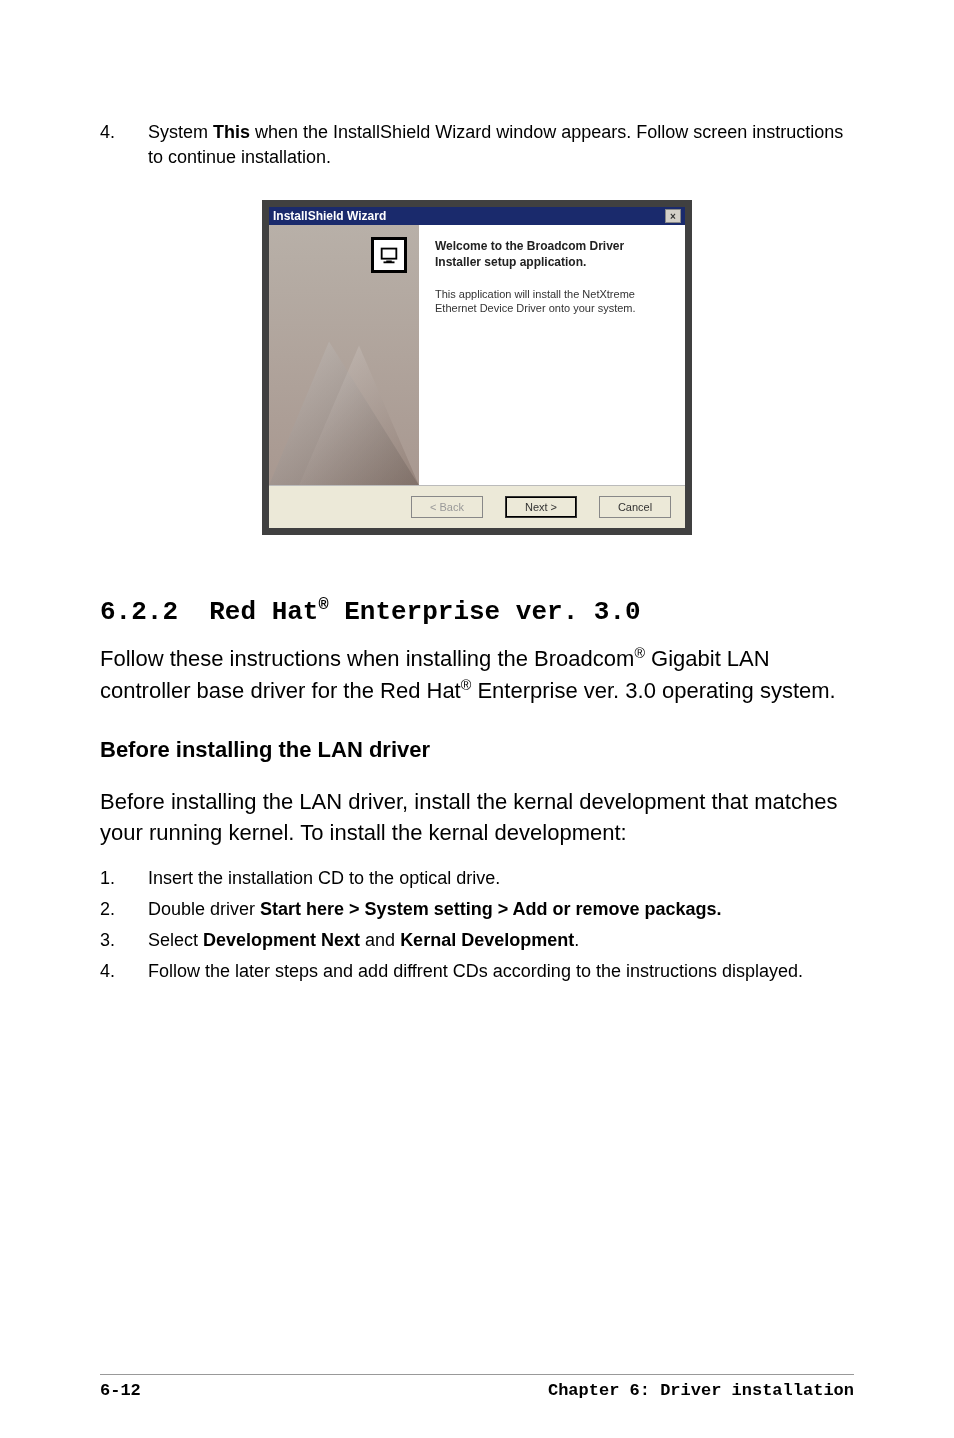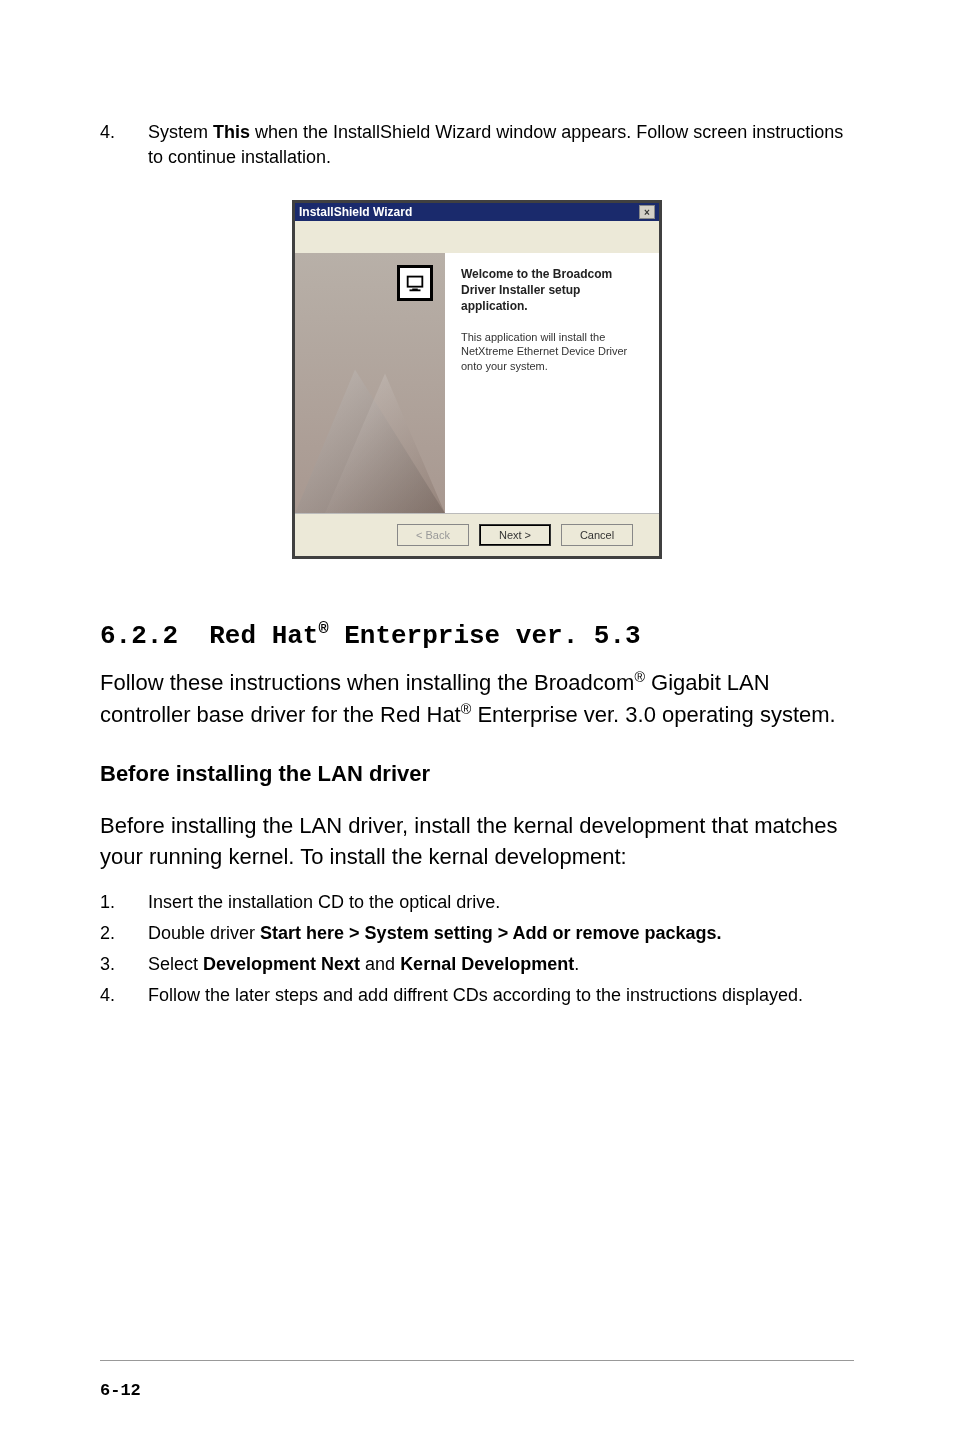--- a/index.html
+++ b/index.html
@@ -33,22 +33,22 @@
     }
     .bold {
       font-weight: bold;
     }
     .wizard-wrap {
       display: flex;
       justify-content: center;
       margin: 0 0 60px 0;
     }
     .wizard {
-      width: 370px;
-      border: 3px solid #404040;
+      width: 430px;
+      border: 7px solid #404040;
       background: #ece9d8;
       font-size: 11px;
     }
     .wizard-titlebar {
       background: #1a2a6c;
       color: #fff;
       display: flex;
       justify-content: space-between;
       align-items: center;
       padding: 2px 4px;
@@ -62,21 +62,20 @@
       border: 1px solid #888;
       color: #333;
       display: flex;
       align-items: center;
       justify-content: center;
       font-size: 10px;
       font-weight: bold;
     }
     .wizard-body {
       display: flex;
-      margin-top: 32px;
     }
     .wizard-left {
       width: 150px;
       height: 260px;
       background: linear-gradient(180deg, #b8b0a8 0%, #a89890 100%);
       position: relative;
       overflow: hidden;
     }
     .wizard-icon {
       position: absolute;
@@ -125,24 +124,24 @@
       line-height: 1.3;
     }
     .wizard-desc {
       font-size: 11px;
       line-height: 1.3;
       color: #333;
     }
     .wizard-footer {
       background: #ece9d8;
       border-top: 1px solid #bbb;
-      padding: 10px 26px;
+      padding: 10px 14px;
       display: flex;
       justify-content: flex-end;
-      gap: 10px;
+      gap: 22px;
     }
     .wizard-btn {
       width: 72px;
       height: 22px;
       background: #ece9d8;
       border: 1px solid #888;
       font-size: 11px;
       display: flex;
       align-items: center;
       justify-content: center;
@@ -179,21 +178,21 @@
     }
     .footer {
       position: absolute;
       bottom: 38px;
       left: 100px;
       right: 100px;
       display: flex;
       justify-content: space-between;
       font-size: 17px;
       border-top: 1px solid #999;
-      padding-top: 20px;
+      padding-top: 6px;
     }
     .footer-left {
       font-family: "Courier New", Courier, monospace;
       font-weight: bold;
     }
     .footer-right {
       font-family: "Courier New", Courier, monospace;
       font-weight: bold;
     }
     sup {
@@ -237,21 +236,21 @@
       </div>
       <div class="wizard-footer">
         <div class="wizard-btn disabled">&lt; Back</div>
         <div class="wizard-btn default">Next &gt;</div>
         <div class="wizard-btn">Cancel</div>
       </div>
     </div>
   </div>
 
   <div class="section-heading">
-    <span>6.2.2</span>&nbsp;&nbsp;<span>Red Hat</span><sup>®</sup><span> Enterprise ver. 5.3</span>
+    <span>6.2.2</span>&nbsp;&nbsp;<span>Red Hat</span><sup>®</sup><span> Enterprise ver. 3.0</span>
   </div>
 
   <div class="section-para">
     <span>Follow these instructions when installing the Broadcom</span><sup>®</sup><span> Gigabit LAN controller base driver for the Red Hat</span><sup>®</sup><span> Enterprise ver. 3.0 operating system.</span>
   </div>
 
   <div class="subheading">Before installing the LAN driver</div>
   <div class="section-para" style="margin-bottom:16px;">Before installing the LAN driver, install the kernal development that matches your running kernel. To install the kernal development:</div>
 
   <div class="list-step">
@@ -275,13 +274,14 @@
 
   <div class="list-step">
     <div class="step-num">4.</div>
     <div class="step-text">Follow the later steps and add diffrent CDs according to the instructions displayed.</div>
   </div>
 
 </div>
 
 <div class="footer">
   <div class="footer-left">6-12</div>
+  <div class="footer-right">Chapter 6: Driver installation</div>
 </div>
 
 </body></html>

